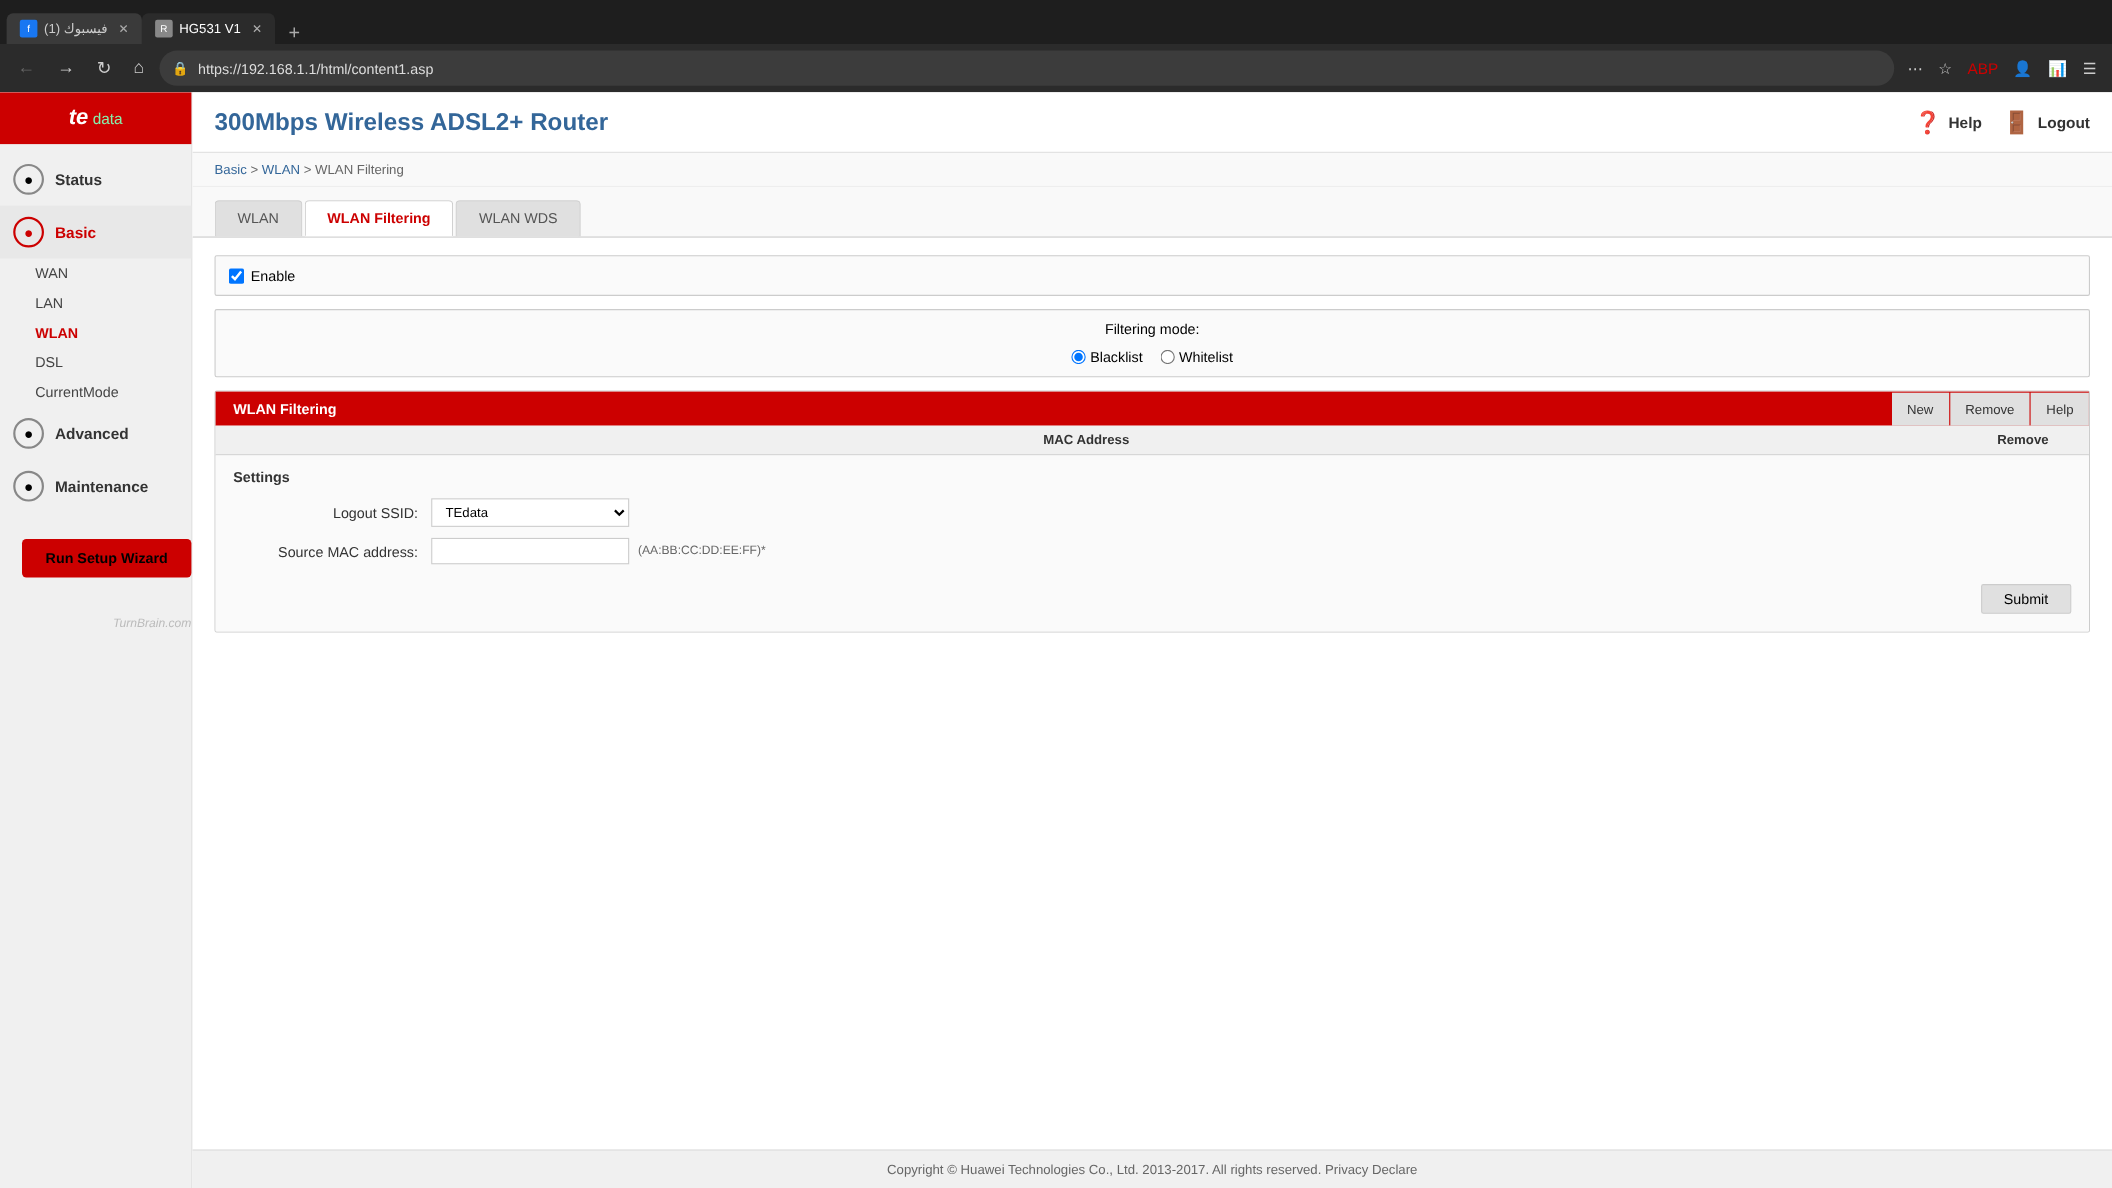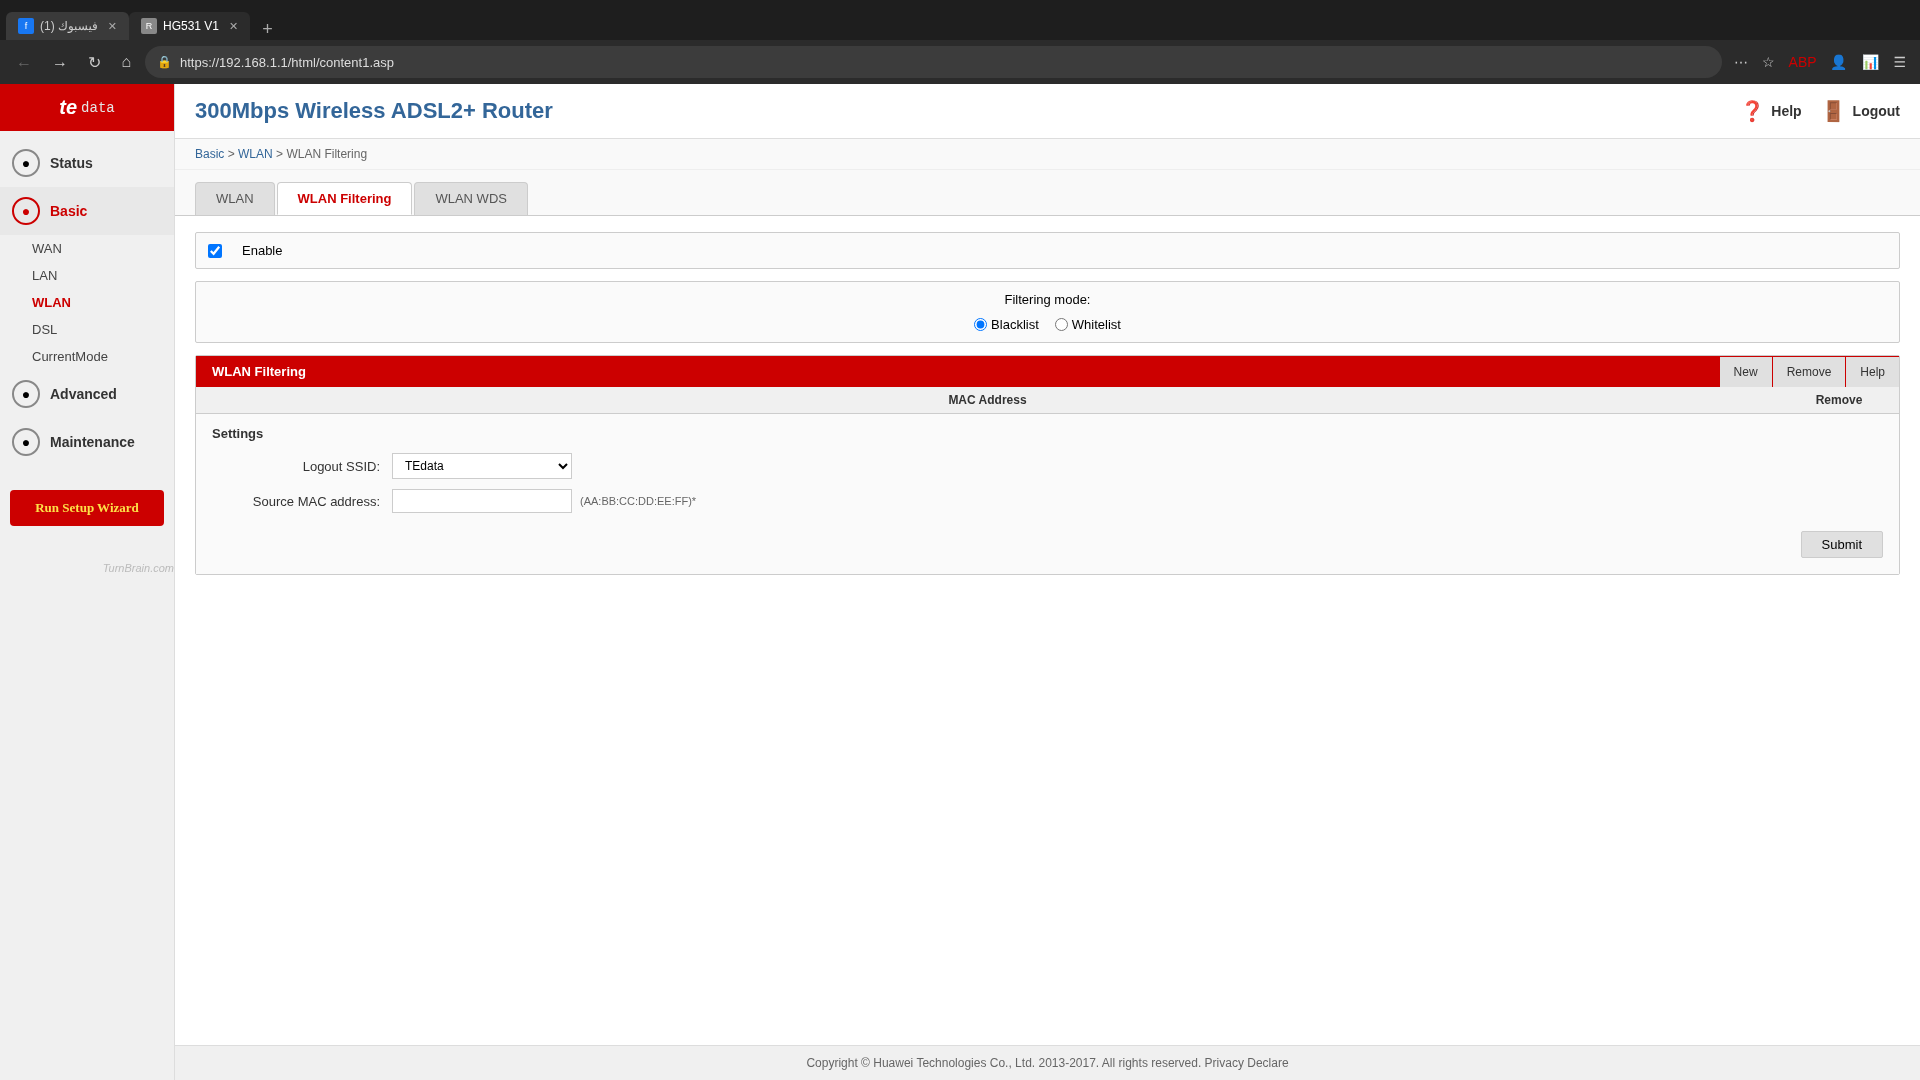--- a/index.html
+++ b/index.html
@@ -23,35 +23,35 @@
     .toolbar-icons { display: flex; align-items: center; gap: 6px; }
     .toolbar-icon-btn { background: none; border: none; color: #ccc; font-size: 14px; cursor: pointer; padding: 4px; }
 
     
     .page-wrapper { display: flex; height: calc(1080px - 84px); background: #f0f0f0; }
 
     
     .sidebar { width: 175px; background: #f0f0f0; flex-shrink: 0; border-right: 1px solid #ddd; }
     .sidebar-logo { background: #c00; padding: 12px 10px; display: flex; align-items: center; justify-content: center; }
     .sidebar-logo .logo-text { color: #fff; font-size: 20px; font-weight: bold; font-style: italic; }
-    .sidebar-logo .logo-data { color: #e5e5e5; font-size: 14px; margin-left: 4px; font-family: Liberation Mono, monospace; }
+    .sidebar-logo .logo-data { color: #86efac; font-size: 14px; margin-left: 4px; }
 
     .sidebar-nav { padding: 8px 0; }
     .sidebar-item { display: flex; align-items: center; padding: 10px 12px; cursor: pointer; gap: 10px; }
     .sidebar-item.active-section { background: #e8e8e8; }
     .sidebar-item .item-icon { width: 28px; height: 28px; border-radius: 50%; border: 2px solid #888; display: flex; align-items: center; justify-content: center; font-size: 14px; flex-shrink: 0; }
     .sidebar-item .item-label { font-size: 14px; color: #333; font-weight: bold; text-align: center; }
     .sidebar-item.active-section .item-label { color: #c00; }
     .sidebar-item.active-section .item-icon { border-color: #c00; color: #c00; }
 
     .sidebar-sub { padding-left: 20px; }
     .sidebar-sub-item { padding: 6px 12px; cursor: pointer; color: #444; font-size: 13px; }
     .sidebar-sub-item.active { color: #c00; font-weight: bold; }
 
-    .setup-wizard-btn { margin: 16px 10px; background: #c00; color: #fde047; border: none; border-radius: 4px; padding: 10px 12px; font-size: 13px; cursor: pointer; width: calc(100% - 20px); font-weight: bold; font-family: Liberation Serif, serif; }
+    .setup-wizard-btn { margin: 16px 20px; background: #c00; color: #000000; border: none; border-radius: 4px; padding: 10px 12px; font-size: 13px; cursor: pointer; width: calc(100% - 20px); font-weight: bold; }
 
     .watermark { text-align: right; color: #bbb; font-size: 11px; font-style: italic; padding: 20px 0; }
 
     
     .main-content { flex: 1; background: #fff; overflow: auto; }
 
     .page-header { background: #fff; padding: 14px 20px; border-bottom: 1px solid #ddd; display: flex; align-items: center; justify-content: space-between; }
     .page-title { color: #336699; font-size: 22px; font-weight: bold; }
     .header-actions { display: flex; gap: 20px; align-items: center; }
     .help-btn, .logout-btn { display: flex; align-items: center; gap: 6px; cursor: pointer; color: #333; font-size: 14px; font-weight: bold; }
@@ -59,21 +59,21 @@
 
     .breadcrumb { padding: 8px 20px; font-size: 12px; color: #666; background: #f9f9f9; border-bottom: 1px solid #eee; }
     .breadcrumb a { color: #336699; text-decoration: none; cursor: pointer; }
 
     .tabs { display: flex; padding: 12px 20px 0; background: #f9f9f9; border-bottom: 1px solid #ccc; }
     .tab { padding: 8px 20px; cursor: pointer; border: 1px solid #ccc; border-bottom: none; background: #e0e0e0; color: #555; font-size: 13px; margin-right: 2px; border-radius: 4px 4px 0 0; }
     .tab.active { background: #fff; color: #c00; border-bottom: 1px solid #fff; font-weight: bold; }
 
     .content-area { padding: 16px 20px; }
 
-    .enable-row { padding: 10px 12px; display: flex; align-items: center; gap: 20px; border: 1px solid #ccc; background: #fafafa; border-radius: 2px; margin-bottom: 12px; }
+    .enable-row { padding: 10px 12px; display: flex; align-items: center; gap: 6px; border: 1px solid #ccc; background: #fafafa; border-radius: 2px; margin-bottom: 12px; }
     .enable-row input[type=checkbox] { width: 14px; height: 14px; cursor: pointer; }
 
     .filtering-mode-row { padding: 10px 12px; display: flex; align-items: center; gap: 10px; border: 1px solid #ccc; background: #fafafa; border-radius: 2px; margin-bottom: 12px; flex-direction: column; }
     .radio-group { display: flex; align-items: center; gap: 16px; }
     .radio-option { display: flex; align-items: center; gap: 4px; cursor: pointer; }
     .radio-option input[type=radio] { cursor: pointer; }
 
     .table-container { border: 1px solid #ccc; border-radius: 2px; }
     .table-header { background: #c00; color: #fff; display: flex; align-items: center; justify-content: space-between; padding: 0; }
     .table-title { padding: 8px 16px; font-size: 13px; font-weight: bold; }

